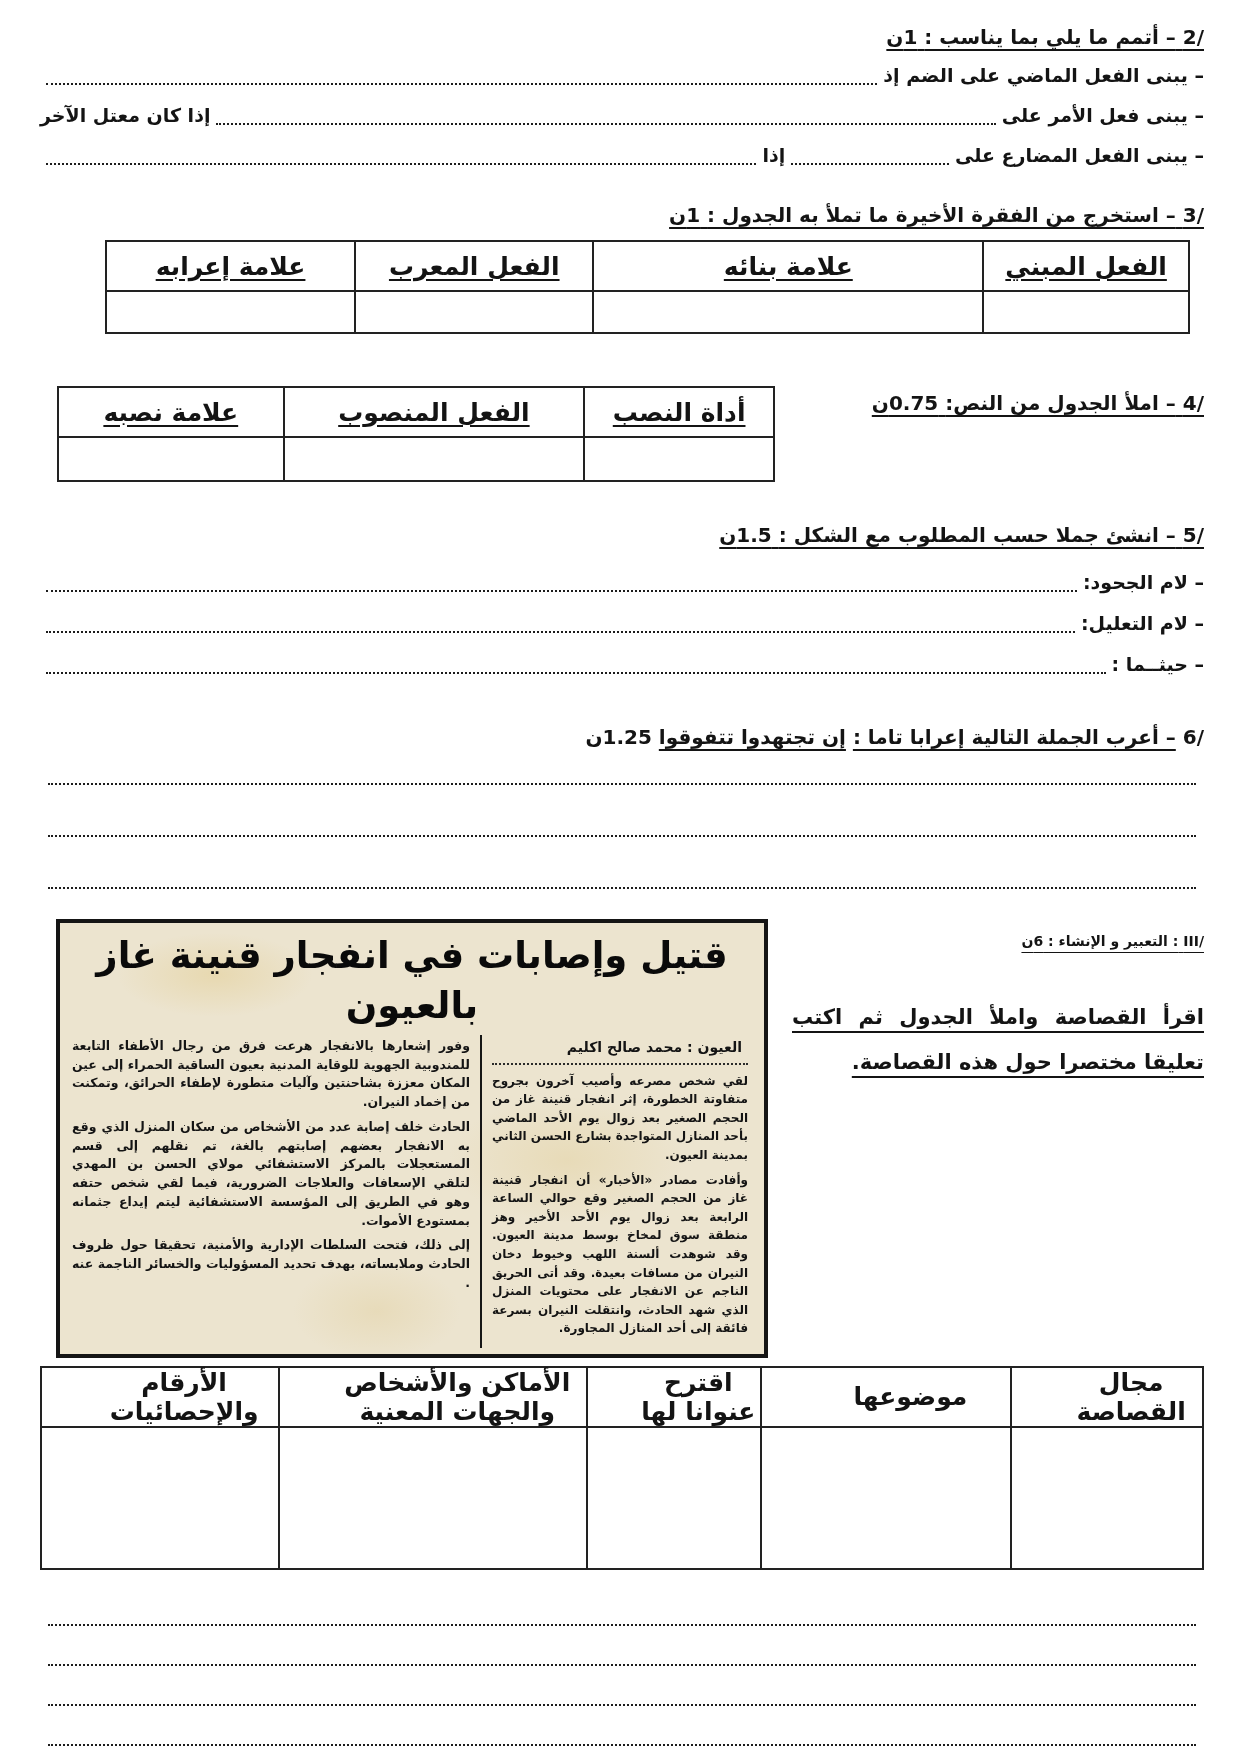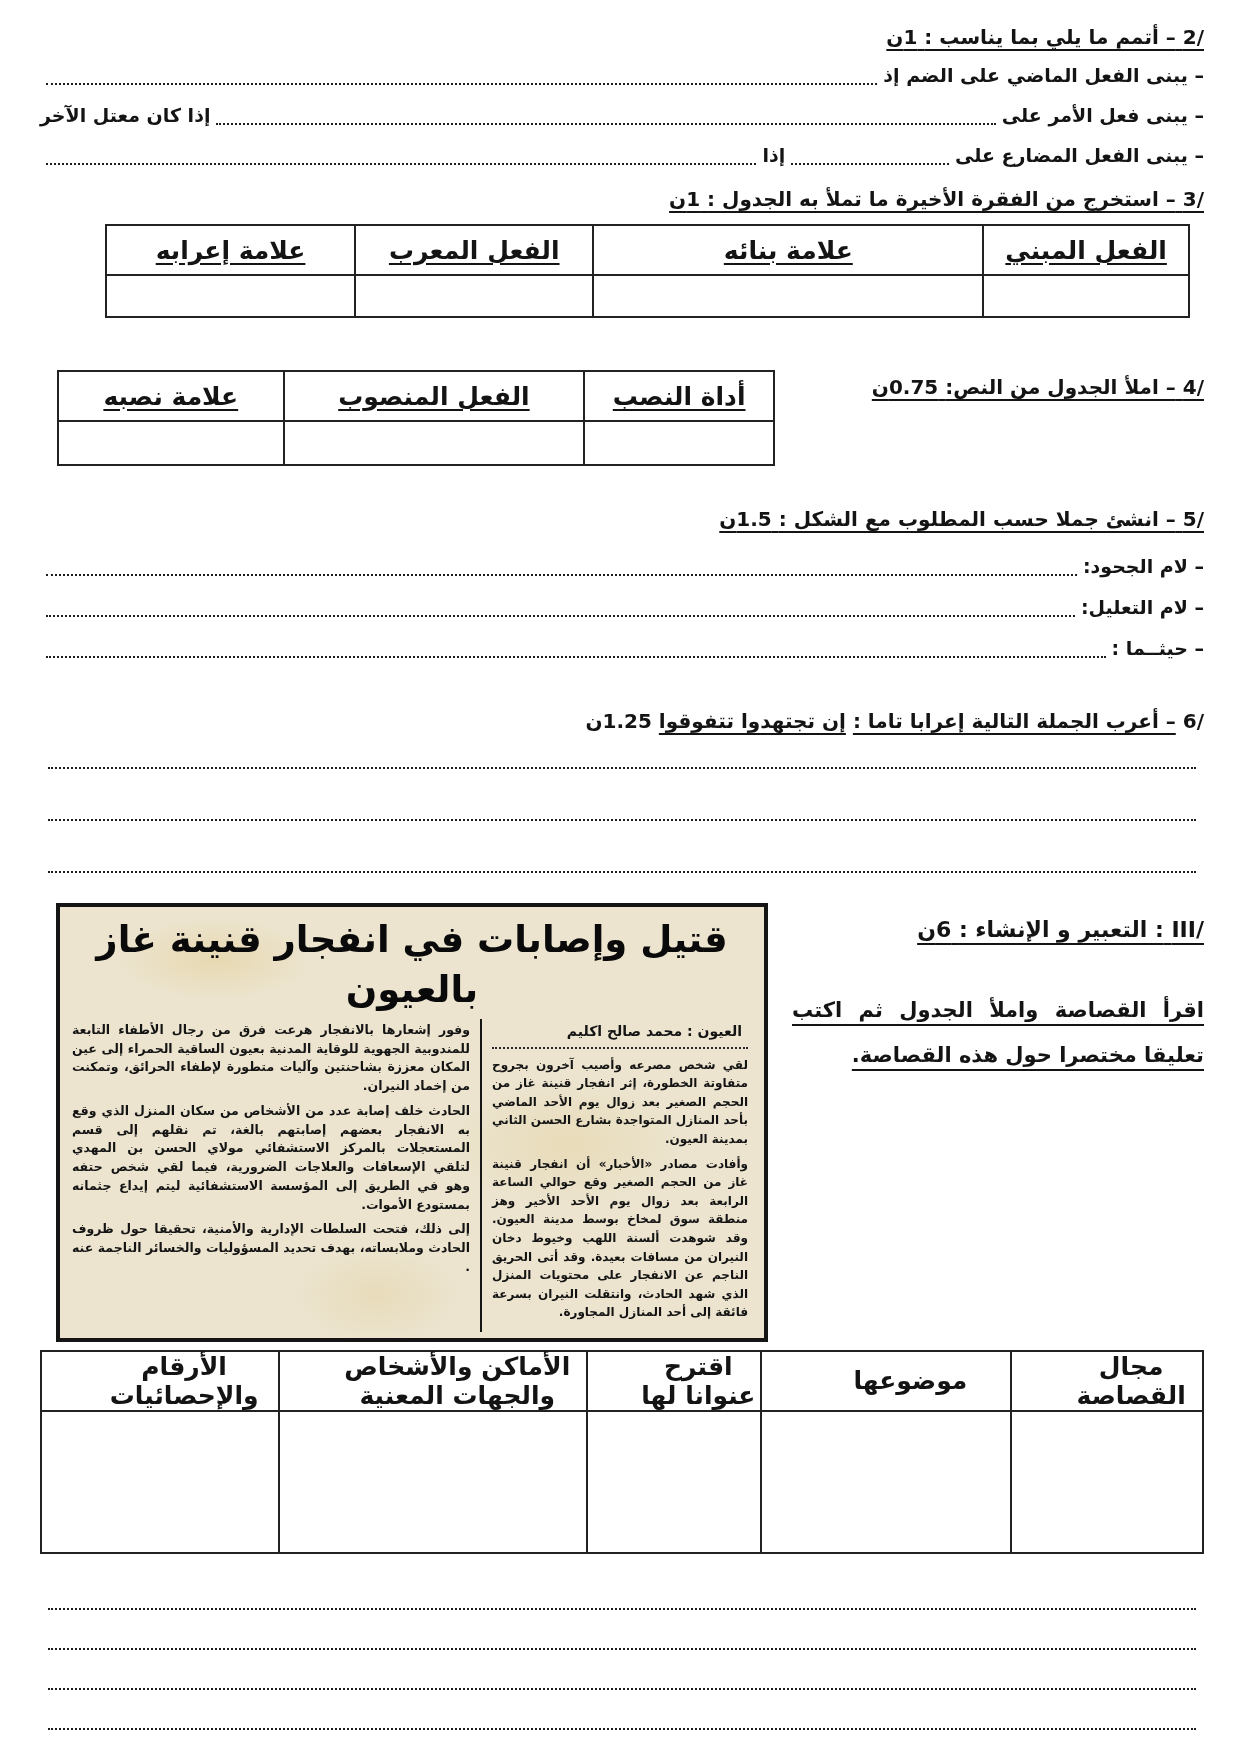--- a/index.html
+++ b/index.html
@@ -51,21 +51,21 @@
   .q5-head { margin-top: 38px; }
   .q5-lines { margin-top: 8px; }
   .q5-lines .fill-line { height: 41px; }
 
   .q6-head { margin-top: 40px; font-size: 20px; font-weight: 700; line-height: 32px; }
   .q6-head .u { text-decoration: underline; text-underline-offset: 5px; }
 
   
   .sec-row { display: flex; align-items: flex-start; margin-top: 30px; gap: 24px; }
   .sec3 { width: 412px; padding-top: 14px; order: 0; }
-  .sec3-head { font-size: 22px; font-weight: 700; text-decoration: underline; text-underline-offset: 6px; }
+  .sec3-head { font-size: 14px; font-weight: 700; text-decoration: underline; text-underline-offset: 6px; }
   .sec3-inst {
     margin-top: 46px; font-size: 21px; font-weight: 700; line-height: 2.15;
     text-decoration: underline; text-underline-offset: 7px; text-align: justify;
   }
 
   .np {
     width: 712px; min-height: 358px;
     border: 4px solid #151515;
     padding: 8px 10px 6px;
     background:
@@ -119,21 +119,21 @@
     <span class="dots"></span>
     <span>إذا كان معتل الآخر</span>
   </div>
   <div class="fill-line">
     <span>– يبنى الفعل المضارع على</span>
     <span class="dots short"></span>
     <span>إذا</span>
     <span class="dots long"></span>
   </div>
 
-  <div class="q-head" style="margin-top:12px;">
+  <div class="q-head" style="margin-top:28px;">
     <span class="qnum">3/</span>
     <span>– استخرج من الفقرة الأخيرة ما تملأ به الجدول :</span>
     <span class="pts">1ن</span>
   </div>
 
   <table class="grid q3-table">
     <colgroup>
         <col style="width:19%">
         <col style="width:36%">
         <col style="width:22%">

